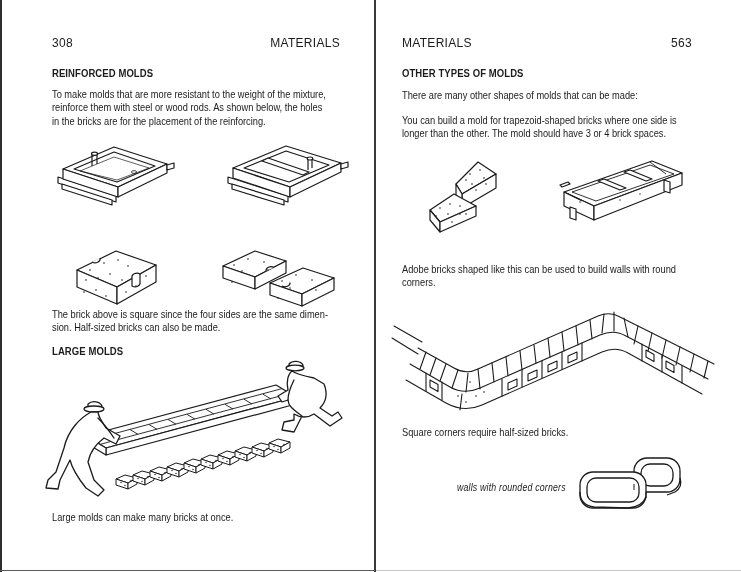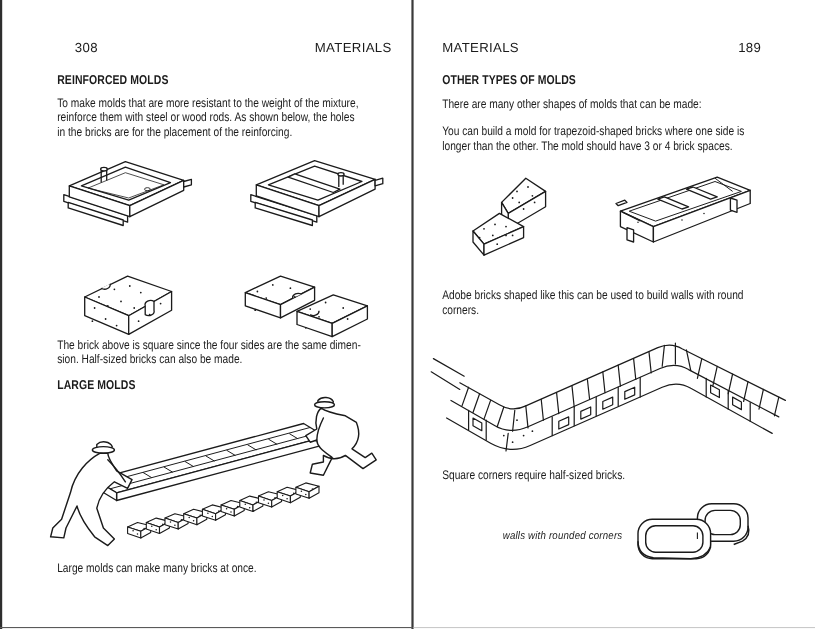--- a/index.html
+++ b/index.html
@@ -9,21 +9,21 @@
     overflow:hidden;
   }
   .rule{position:absolute;background:#2e2e2e;}
   .edge-left{left:0;top:0;width:2px;height:572px;}
   .gutter{left:374px;top:0;width:2px;height:572px;background:#3a3a3a;}
   .edge-bottom-l{left:0;top:570px;width:375px;height:1px;background:#5a5a5a;}
   .edge-bottom-r{left:376px;top:570px;width:365px;height:1px;background:#c9c9c9;}
 
   .pagehead{position:absolute;top:36px;display:flex;justify-content:space-between;
     font-size:12px;letter-spacing:0.3px;}
-  .pagehead.lp{left:52px;width:288px;margin-left:16px;}
+  .pagehead.lp{left:52px;width:288px;}
   .pagehead.rp{left:402px;width:290px;}
 
   .cond{transform:scaleX(0.82);transform-origin:0 0;}
   .h{position:absolute;font-weight:bold;font-size:11.6px;white-space:nowrap;letter-spacing:0.1px;}
   .para{position:absolute;font-size:11.3px;line-height:13.3px;}
   .para div{white-space:nowrap;}
   .fig{position:absolute;}
   .figcap{position:absolute;font-size:10px;font-style:italic;white-space:nowrap;
     transform:scaleX(0.88);transform-origin:0 0;letter-spacing:0.2px;}
   svg{display:block;overflow:visible;}
@@ -206,21 +206,21 @@
       </g>
     </svg>
   </div>
 
   <div class="para cond" style="left:52px;top:511px">
     <div>Large molds can make many bricks at once.</div>
   </div>
 
   <div class="pagehead rp">
     <span>MATERIALS</span>
-    <span>189</span>
+    <span>563</span>
   </div>
 
   <div class="h cond" style="left:402px;top:66px">OTHER TYPES OF MOLDS</div>
 
   <div class="para cond" style="left:402px;top:89px">
     <div>There are many other shapes of molds that can be made:</div>
   </div>
 
   <div class="para cond" style="left:402px;top:114px">
     <div>You can build a mold for trapezoid-shaped bricks where one side is</div>

